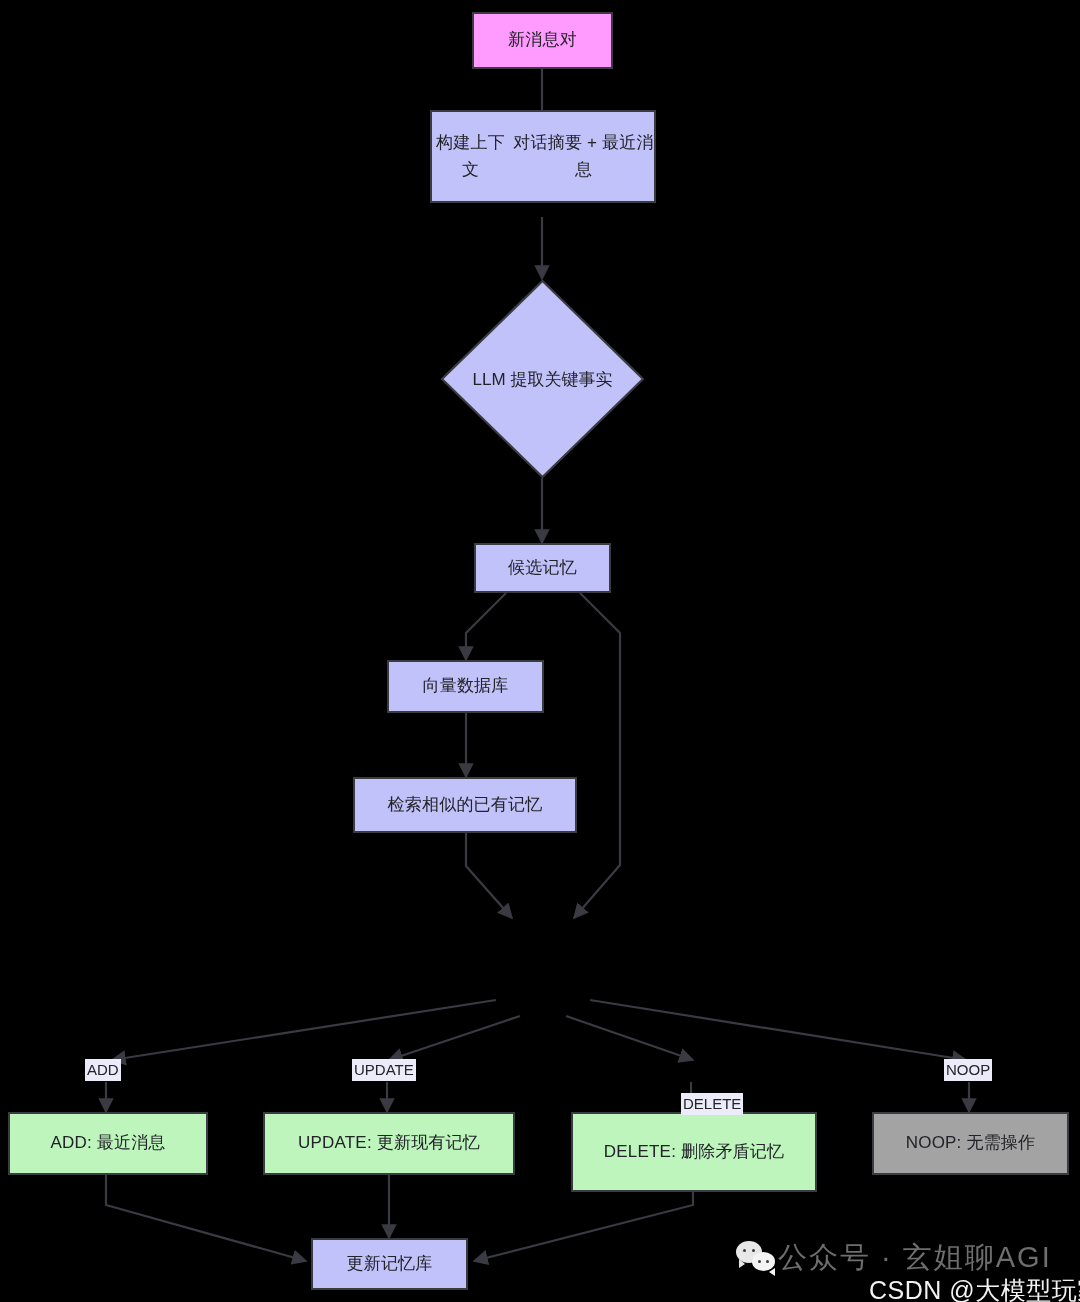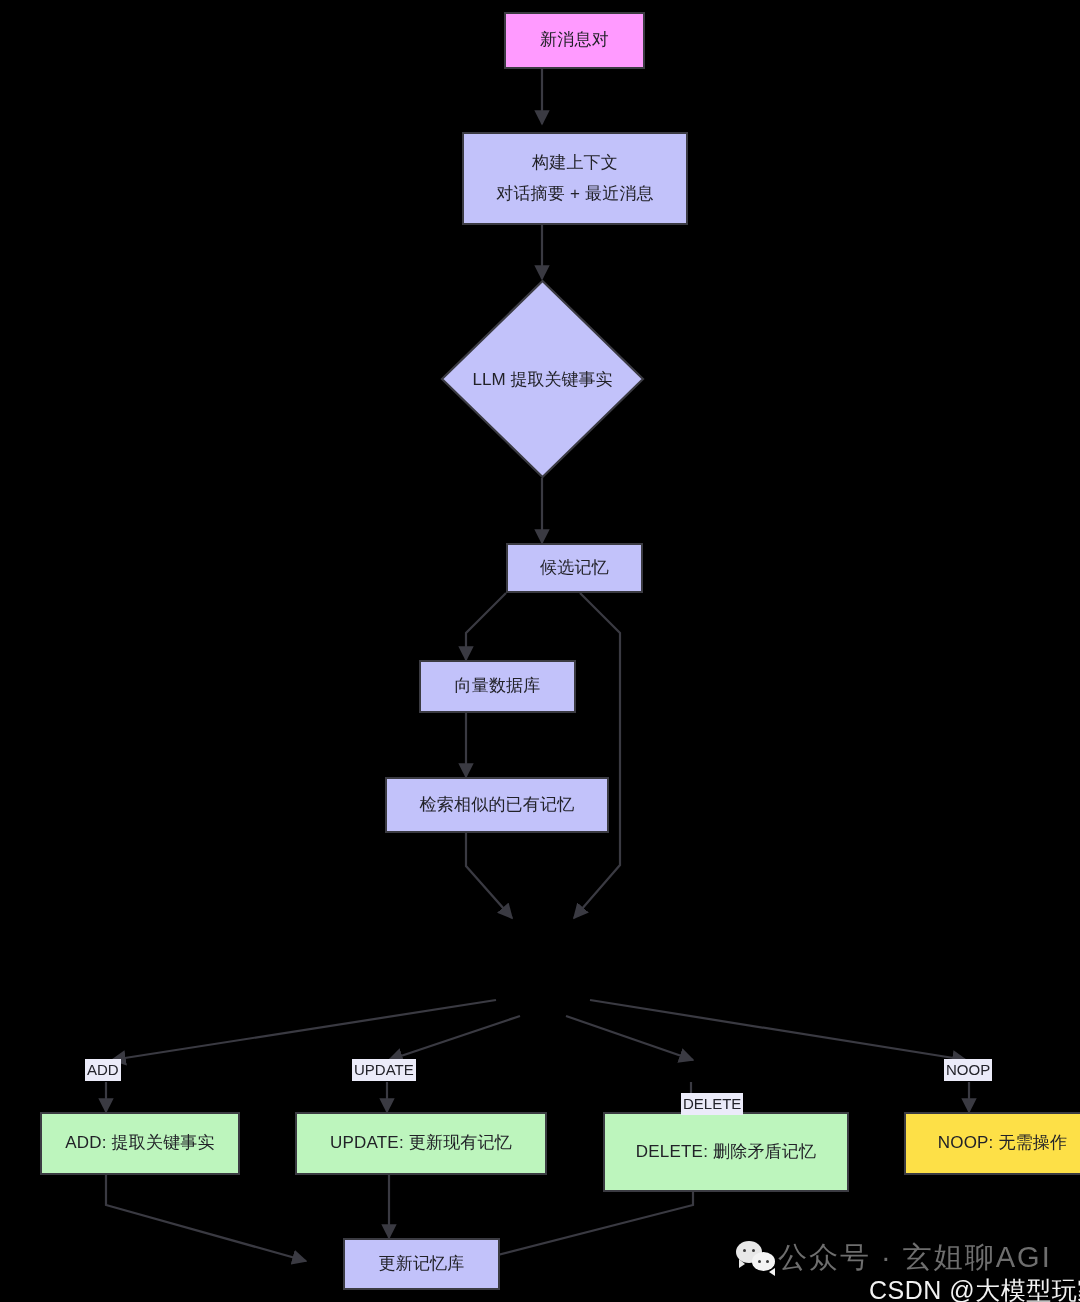--- a/index.html
+++ b/index.html
@@ -34,29 +34,28 @@
     position: absolute;
     box-sizing: border-box;
     display: flex;
     align-items: center;
     justify-content: center;
     text-align: center;
     color: #222228;
     font-size: 17px;
     line-height: 1.55;
     letter-spacing: 0.2px;
-    margin-left: 32px;
   }
   .node.rect {
     border: 2px solid #3b3b42;
   }
   .fill-lav   { background: #c2c2fa; }
   .fill-pink  { background: #ff9aff; }
   .fill-green { background: #bdf5bd; }
-  .fill-white { background: #fde047; }
+  .fill-white { background: #a3a3a3; }
 
   .diamond-wrap {
     position: absolute;
   }
   .diamond-wrap .dshape {
     position: absolute;
     left: 0; top: 0;
     width: 100%; height: 100%;
   }
   .diamond-wrap .dlabel {
@@ -179,21 +178,21 @@
       <path d="M 389 1175 L 389 1238"></path>
 
       <path d="M 693 1175 L 693 1205 L 474 1261"></path>
     </g>
   </svg>
 
   <div class="node rect fill-pink" style="left:472px; top:12px; width:141px; height:57px;">
     <span>新消息对</span>
   </div>
 
-  <div class="node rect fill-lav" style="left:430px; top:132px; width:226px; height:93px; flex-direction:column; gap:4px;">
+  <div class="node rect fill-lav" style="left:430px; top:110px; width:226px; height:93px; flex-direction:row; gap:4px;">
     <span>构建上下文</span>
     <span>对话摘要 + 最近消息</span>
   </div>
 
   <div class="diamond-wrap" style="left:440px; top:279px; width:205px; height:200px;">
     <svg class="dshape" viewBox="0 0 205 200">
       <polygon points="102.5,2 203,100 102.5,198 2,100" fill="#c2c2fa" stroke="#3b3b42" stroke-width="2.2"></polygon>
     </svg>
     <div class="dlabel">LLM 提取关键事实</div>
   </div>
@@ -205,21 +204,21 @@
   <div class="node rect fill-lav" style="left:387px; top:660px; width:157px; height:53px;">
     <span>向量数据库</span>
   </div>
 
   <div class="node rect fill-lav" style="left:353px; top:777px; width:224px; height:56px;">
     <span>检索相似的已有记忆</span>
   </div>
 
 
   <div class="node rect fill-green" style="left:8px; top:1112px; width:200px; height:63px;">
-    <span>ADD: 提取关键事实</span>
+    <span>ADD: 最近消息</span>
   </div>
 
   <div class="node rect fill-green" style="left:263px; top:1112px; width:252px; height:63px;">
     <span>UPDATE: 更新现有记忆</span>
   </div>
 
   <div class="node rect fill-green" style="left:571px; top:1112px; width:246px; height:80px;">
     <span>DELETE: 删除矛盾记忆</span>
   </div>
 

